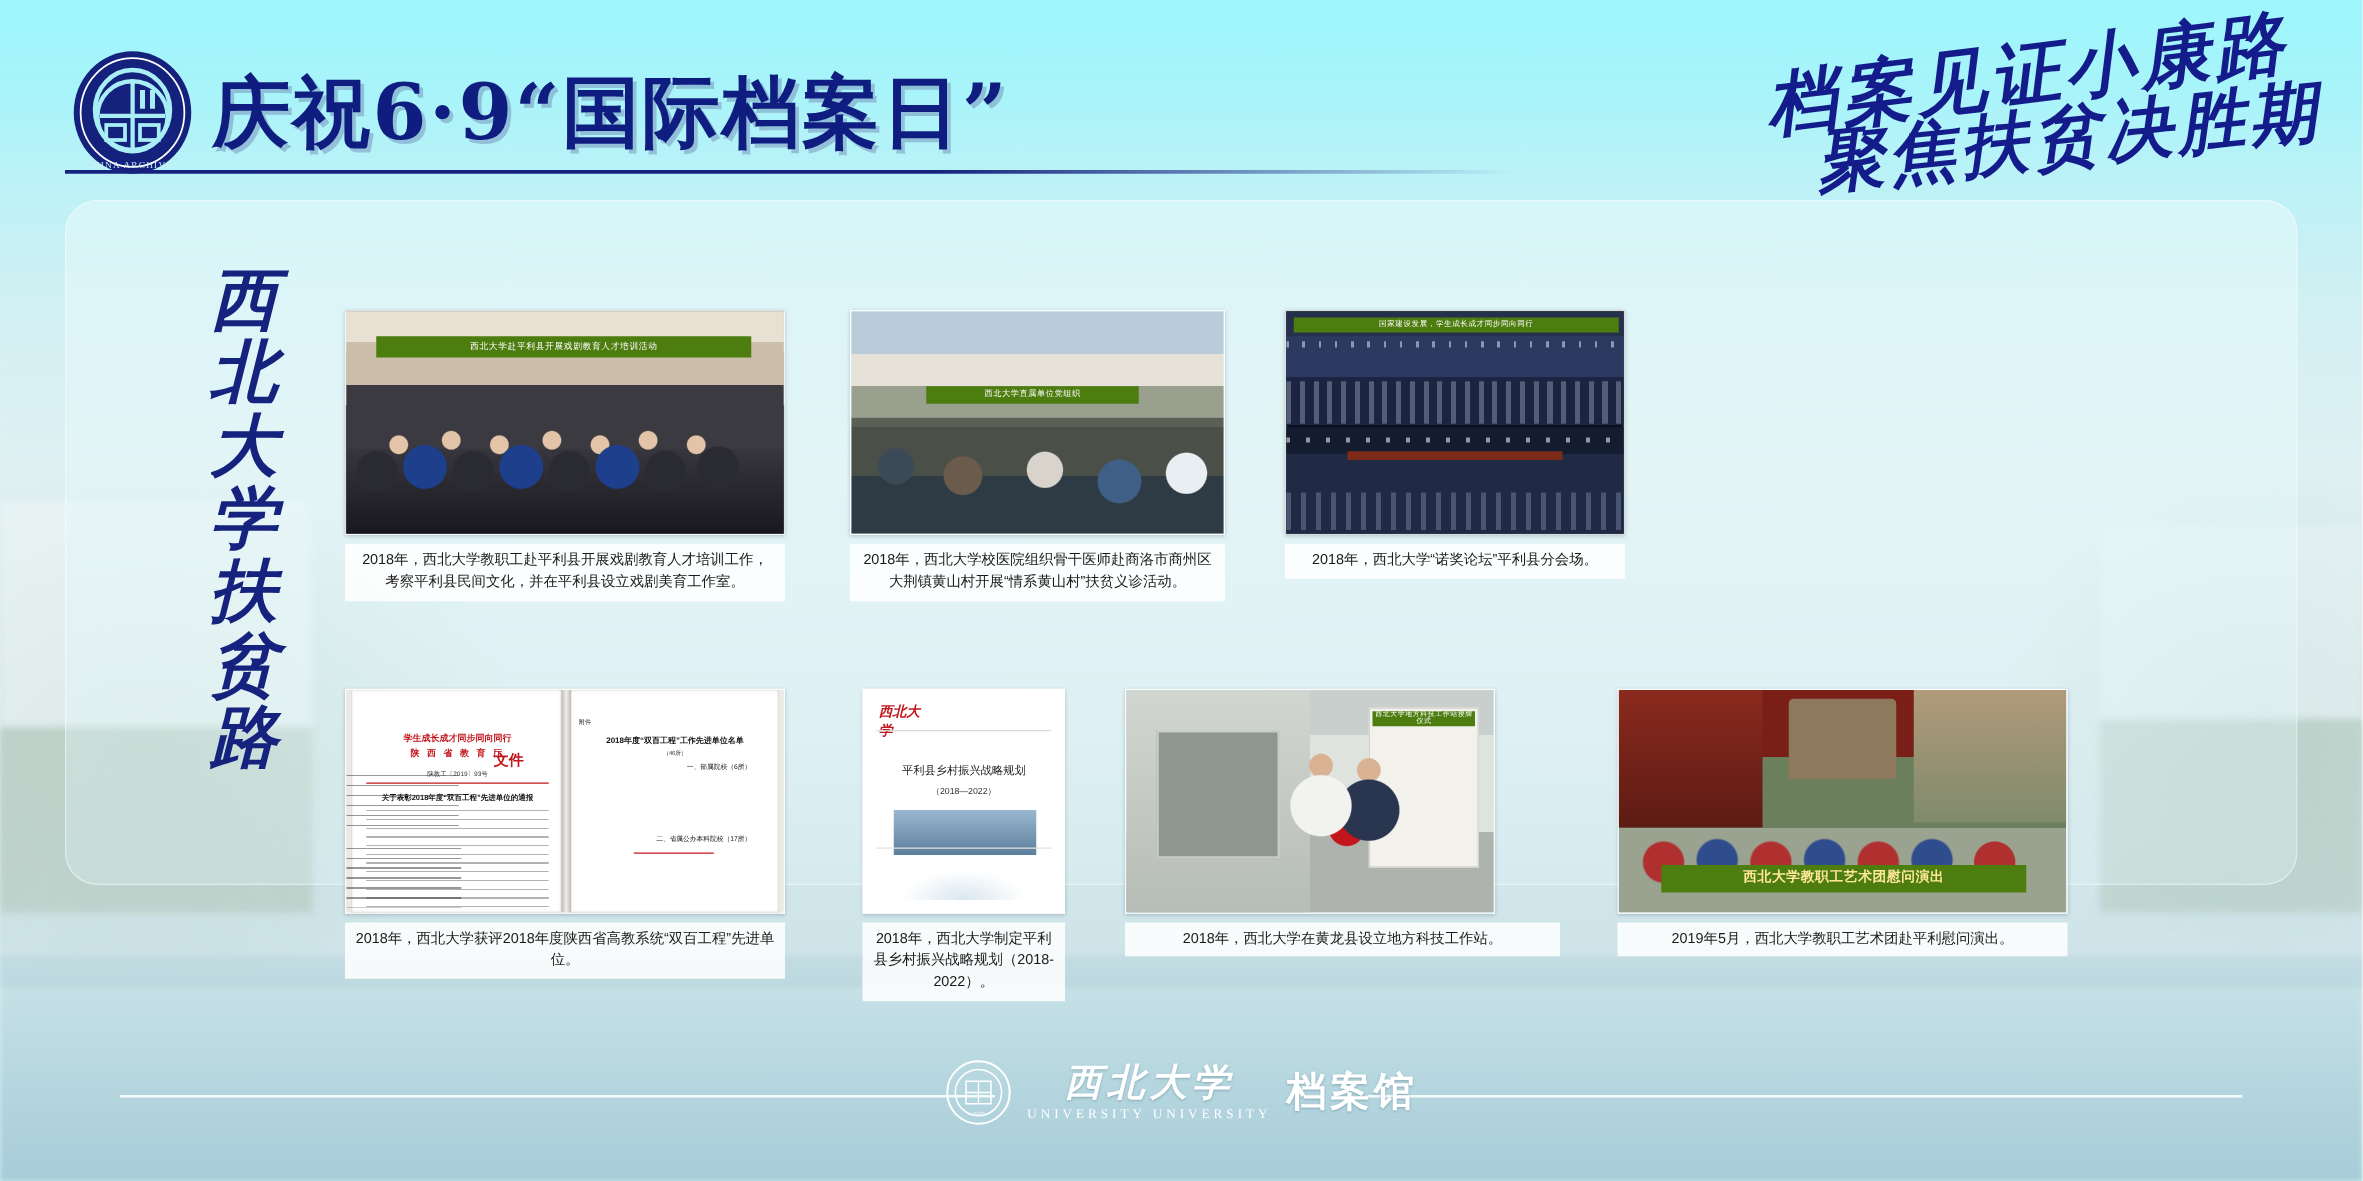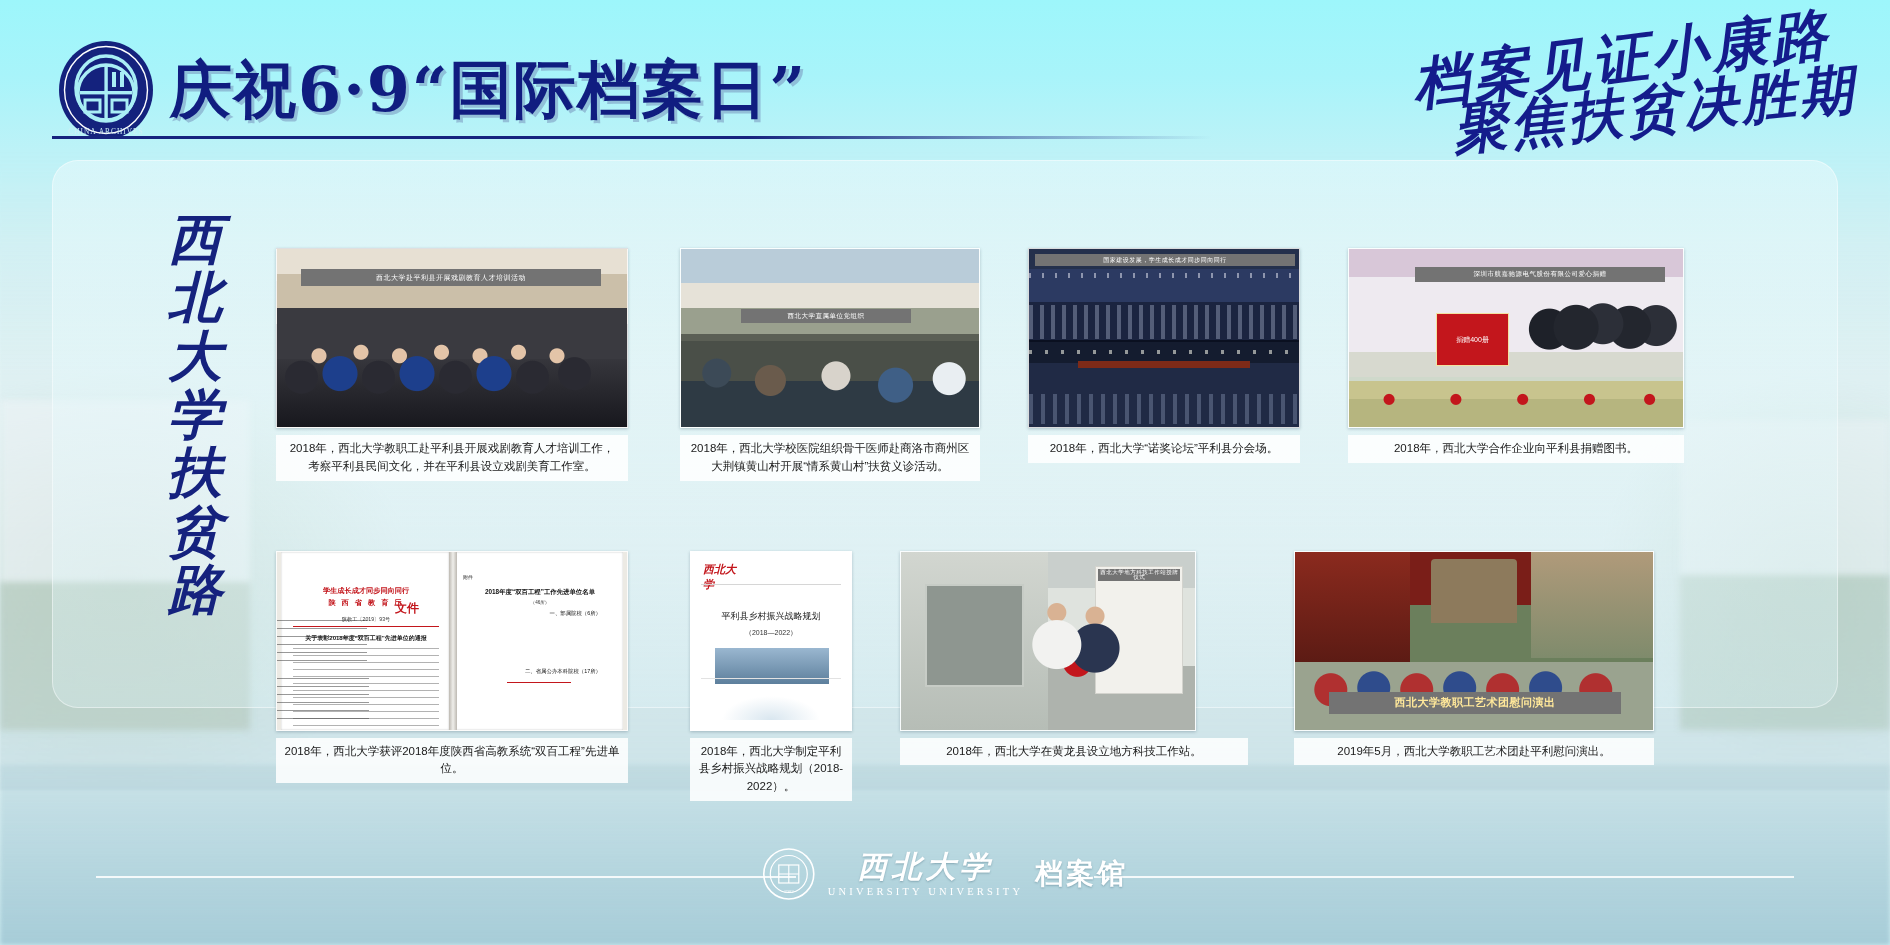--- a/index.html
+++ b/index.html
@@ -122,28 +122,28 @@
     color:#fff; font-family:"DejaVu Serif","Liberation Serif",serif;
     font-weight:bold; font-style:italic; font-size:30px; letter-spacing:4px;
     text-shadow:0 1px 2px rgba(40,80,100,.35); line-height:1;
   }
   .nwu-en{
     color:#fff; font-family:"Liberation Serif","DejaVu Serif",serif;
     font-size:10.5px; letter-spacing:3.2px; margin-top:4px; text-align:center;
   }
   .nwu-cn{
     color:#fff; font-family:Liberation Sans, sans-serif;
-    font-weight:bold; font-size:28px; letter-spacing:3px;
+    font-weight:bold; font-size:32px; letter-spacing:3px;
     text-shadow:0 1px 2px rgba(40,80,100,.35);
   }
 
   
   .ph { position:absolute; inset:0; }
   .banner-red{
-    position:absolute; background:#737373; color:#fff;
+    position:absolute; background:#4d7c0f; color:#fff;
     font-size:6px; text-align:center; letter-spacing:.5px; line-height:1;
     display:flex; align-items:center; justify-content:center; overflow:hidden;
   }
   .doc-page{
     background:#fff; position:absolute; top:0; bottom:0;
     box-shadow:0 0 2px rgba(0,0,0,.25) inset;
   }
   .doc-red{ position:absolute; color:#c3161c; font-weight:bold; }
 </style>
 </head>
@@ -247,41 +247,20 @@
           repeating-linear-gradient(90deg, rgba(190,200,225,.35) 0 4px, transparent 4px 11px) 0 56px/100% 34px no-repeat;"></div>
         <div class="ph" style="top:52%;background:linear-gradient(180deg,#141c2f 0 25%,#202a45 25% 100%);"></div>
         <div class="ph" style="top:52%;background:
           repeating-linear-gradient(90deg, rgba(255,255,240,.55) 0 3px, transparent 3px 16px) 0 8px/100% 4px no-repeat,
           repeating-linear-gradient(90deg, rgba(170,185,215,.3) 0 4px, transparent 4px 12px) 0 52px/100% 30px no-repeat;"></div>
         <div style="position:absolute;left:18%;top:63%;width:64%;height:7px;background:#7d2a18;"></div>
       </div>
       <div class="caption">2018年，西北大学“诺奖论坛”平利县分会场。</div>
     </div>
 
-    <div class="card" style="width:336px;margin-left:48px;">
-      <div class="thumb" style="width:336px;height:180px;">
-        <div class="ph" style="background:linear-gradient(180deg,#d8c7d8 0 16%,#eeeaf0 16% 58%,#d7d9cf 58% 72%,#cfd9cb 72% 100%);"></div>
-        <div class="banner-red" style="left:66px;top:18px;width:250px;height:15px;font-size:6.5px;">深圳市航嘉驰源电气股份有限公司爱心捐赠</div>
-        <div class="ph" style="background:
-          radial-gradient(circle at 68% 44%, #23262e 0 22px, transparent 23px),
-          radial-gradient(circle at 76% 42%, #2c2f38 0 20px, transparent 21px),
-          radial-gradient(circle at 84% 44%, #23262e 0 21px, transparent 22px),
-          radial-gradient(circle at 92% 43%, #2c2f38 0 20px, transparent 21px),
-          radial-gradient(circle at 60% 45%, #1e2129 0 20px, transparent 21px);"></div>
-        <div style="position:absolute;left:26%;top:36%;width:22%;height:30%;background:#c3161c;border:1px solid #f2e2a0;display:flex;align-items:center;justify-content:center;color:#fff;font-size:7px;">捐赠400册</div>
-        <div class="ph" style="top:74%;background:linear-gradient(180deg,#c8c48e 0 40%,#b6b57f 40% 100%);"></div>
-        <div class="ph" style="top:74%;background:
-          radial-gradient(circle at 12% 40%, #c3161c 0 5px, transparent 6px),
-          radial-gradient(circle at 32% 40%, #c3161c 0 5px, transparent 6px),
-          radial-gradient(circle at 52% 40%, #c3161c 0 5px, transparent 6px),
-          radial-gradient(circle at 72% 40%, #c3161c 0 5px, transparent 6px),
-          radial-gradient(circle at 90% 40%, #c3161c 0 5px, transparent 6px);"></div>
-      </div>
-      <div class="caption">2018年，西北大学合作企业向平利县捐赠图书。</div>
-    </div>
   </div>
 
   <div class="row row-2" style="margin-top:34px;">
 
     <div class="card" style="width:352px;">
       <div class="thumb" style="width:352px;height:180px;background:#eceae4;">
         <div class="doc-page" style="left:4px;width:168px;"></div>
         <div class="doc-page" style="right:4px;width:168px;"></div>
         <div style="position:absolute;left:172px;top:0;bottom:0;width:8px;background:linear-gradient(90deg,#bdb9b2,#efeeea,#bdb9b2);"></div>
 

